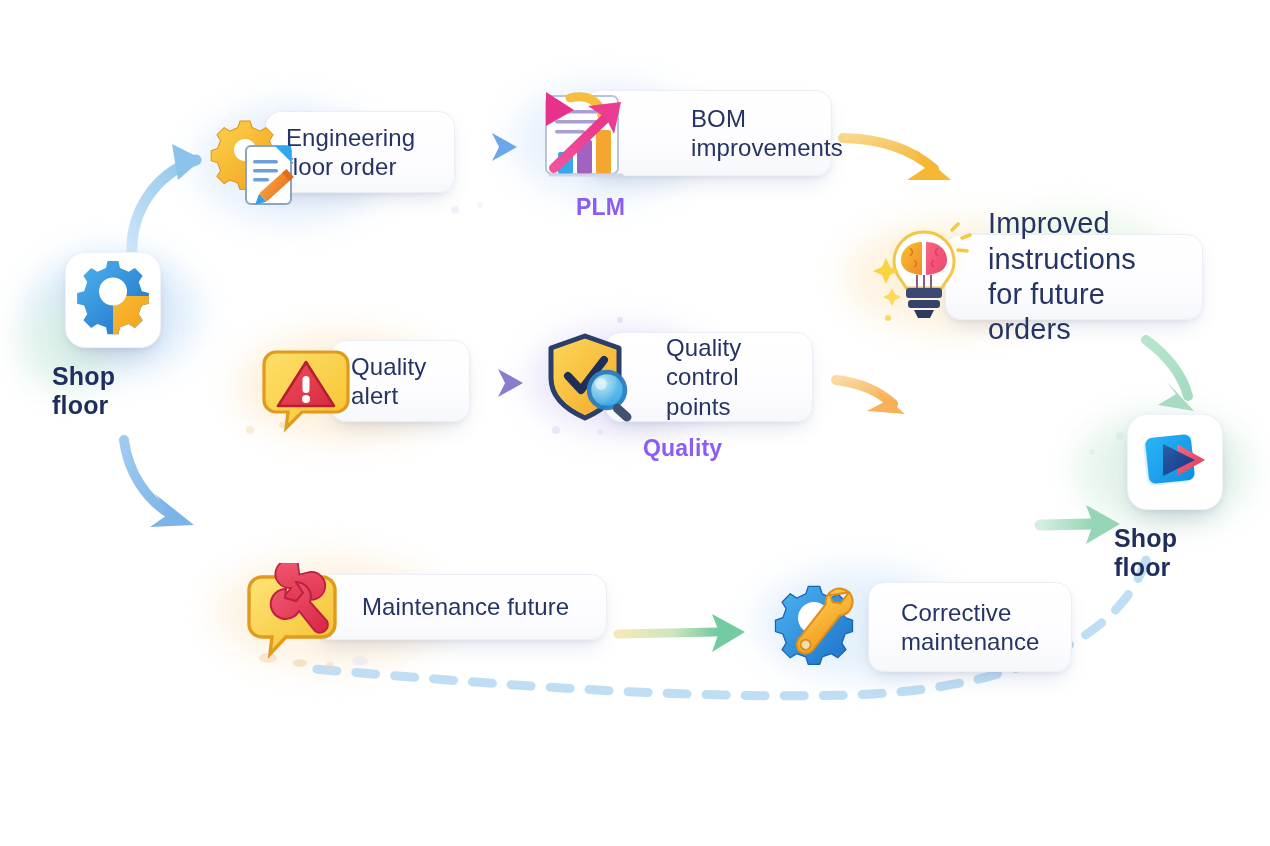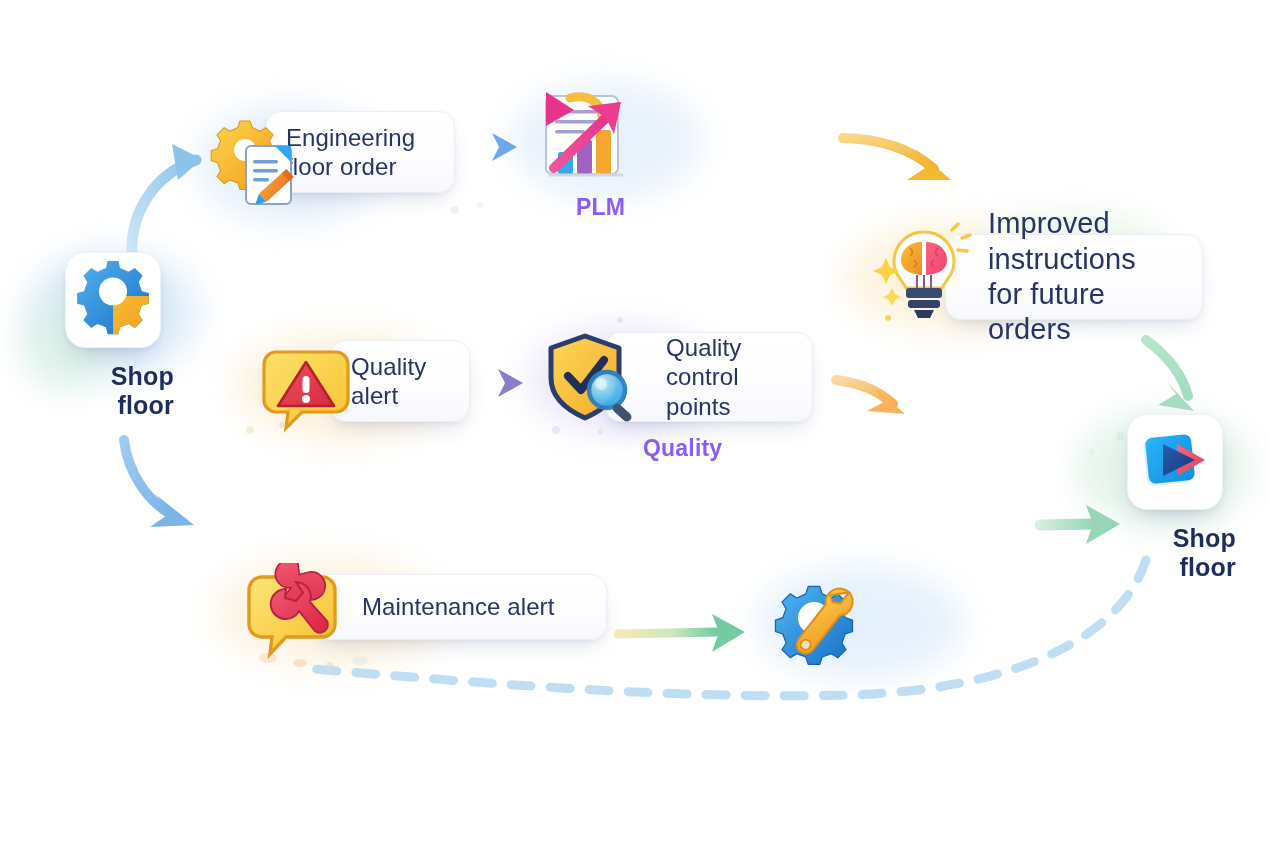--- a/index.html
+++ b/index.html
@@ -35,21 +35,21 @@
 
   
   .iconwrap {
     position: absolute;
     display:flex; align-items:center; justify-content:center;
     z-index: 7;
     pointer-events: none;
   }
 
   
-  .node { position:absolute; text-align:right; z-index:6; }
+  .node { position:absolute; text-align:left; z-index:6; }
   .tile {
     width: 96px; height: 96px; margin: 0 auto;
     background:#fff; border-radius: 20px;
     border: 1px solid #f0f2f8;
     box-shadow: 0 12px 26px -10px rgba(70,85,135,.30), 0 2px 5px rgba(70,85,135,.07);
     display:flex; align-items:center; justify-content:center;
   }
   .node .caption {
     margin-top: 14px;
     color:#1f2d5c; font-size: 25px; font-weight: 700; letter-spacing:.2px;
@@ -254,20 +254,24 @@
 
         <g transform="rotate(-42 70 74)">
           <rect x="53" y="69" width="36" height="11" rx="2" fill="url(#ecoPencil)"></rect>
           <path d="M53,69 L43,74.5 L53,80 Z" fill="#2f9fe8"></path>
           <rect x="84" y="69" width="6" height="11" fill="#e06d1c"></rect>
         </g>
       </g>
     </svg>
   </div>
 
+  <div class="card" style="left:584px; top:90px; width:248px; height:86px;">
+    <div class="label" style="padding-left:92px;">BOM
+improvements</div>
+  </div>
   <div class="iconwrap" style="left:524px; top:82px; width:120px; height:108px;">
     <svg width="120" height="108" viewBox="0 0 120 108">
       <defs>
         <linearGradient id="bomArrowPink" x1="0" y1="1" x2="1" y2="0">
           <stop offset="0%" stop-color="#f0549c"></stop>
             <stop offset="100%" stop-color="#e8318b"></stop>
         </linearGradient>
       </defs>
 
       <rect x="22" y="14" width="72" height="78" rx="6" fill="#ffffff" stroke="#b9c3db" stroke-width="2"></rect>
@@ -376,21 +380,21 @@
       <path d="M44,8 L78,20 L78,50 C78,70 62,82 44,90 C26,82 10,70 10,50 L10,20 Z" fill="url(#shieldY)" stroke="#2b3d69" stroke-width="5" stroke-linejoin="round"></path>
       <path d="M27,48 L40,62 L63,32" stroke="#1f2f58" stroke-width="8" fill="none" stroke-linecap="round" stroke-linejoin="round"></path>
       <circle cx="66" cy="62" r="18" fill="url(#lensB)" stroke="#2d7fc0" stroke-width="4.5" opacity=".96"></circle>
       <circle cx="60" cy="56" r="6" fill="#ffffff" opacity=".5"></circle>
       <rect x="76" y="74" width="22" height="9" rx="4.5" fill="#41526f" transform="rotate(42 76 74)"></rect>
     </svg>
   </div>
   <div class="sublabel" style="left:643px; top:435px;">Quality</div>
 
   <div class="card" style="left:315px; top:574px; width:292px; height:66px;">
-    <div class="label" style="padding-left:32px;">Maintenance alert</div>
+    <div class="label" style="padding-left:32px;">Maintenance future</div>
   </div>
   <div class="iconwrap" style="left:244px; top:563px; width:98px; height:98px;">
     <svg width="98" height="98" viewBox="0 0 98 98">
       <defs>
         <linearGradient id="bubbleY2" x1="0" y1="0" x2="1" y2="1">
           <stop offset="0%" stop-color="#fde477"></stop>
             <stop offset="100%" stop-color="#f7c02f"></stop>
         </linearGradient>
         <linearGradient id="wrenchR" x1="0" y1="0" x2="1" y2="1">
           <stop offset="0%" stop-color="#f25b74"></stop>
@@ -401,20 +405,24 @@
                a13,13 0 0 1 -13,-13 v-34 a13,13 0 0 1 13,-13 Z" fill="url(#bubbleY2)" stroke="#e09a1c" stroke-width="3.4"></path>
       <g transform="rotate(38 50 45)">
         <path d="M48,16 a17,17 0 1 0 12,29 l0,26 a9,9 0 0 0 18,0 l0,-26 a17,17 0 1 0 -12,-29
                  l-8,10 -10,-10 Z" fill="url(#wrenchR)" stroke="#b91f3c" stroke-width="2" transform="translate(-14,-6) scale(.82)"></path>
       </g>
       <path d="M44,28 a15,15 0 1 0 13,22 l16,20 a8,8 0 0 0 12,-10 l-17,-19 a15,15 0 0 0 -14,-20
                l7,11 -7,8 -11,-3 Z" fill="url(#wrenchR)" stroke="#bb2140" stroke-width="2" transform="translate(-2,-2)"></path>
     </svg>
   </div>
 
+  <div class="card" style="left:868px; top:582px; width:204px; height:90px;">
+    <div class="label" style="padding-left:18px;">Corrective
+maintenance</div>
+  </div>
   <div class="iconwrap" style="left:766px; top:575px; width:108px; height:104px;">
     <svg width="108" height="104" viewBox="0 0 108 104">
       <defs>
         <linearGradient id="cmGearB" x1="0" y1="0" x2="1" y2="1">
           <stop offset="0%" stop-color="#4db6f2"></stop>
             <stop offset="100%" stop-color="#1b6fc6"></stop>
         </linearGradient>
         <linearGradient id="cmWrenchY" x1="0" y1="0" x2="1" y2="1">
           <stop offset="0%" stop-color="#fdc94a"></stop>
             <stop offset="100%" stop-color="#f09a1e"></stop>

